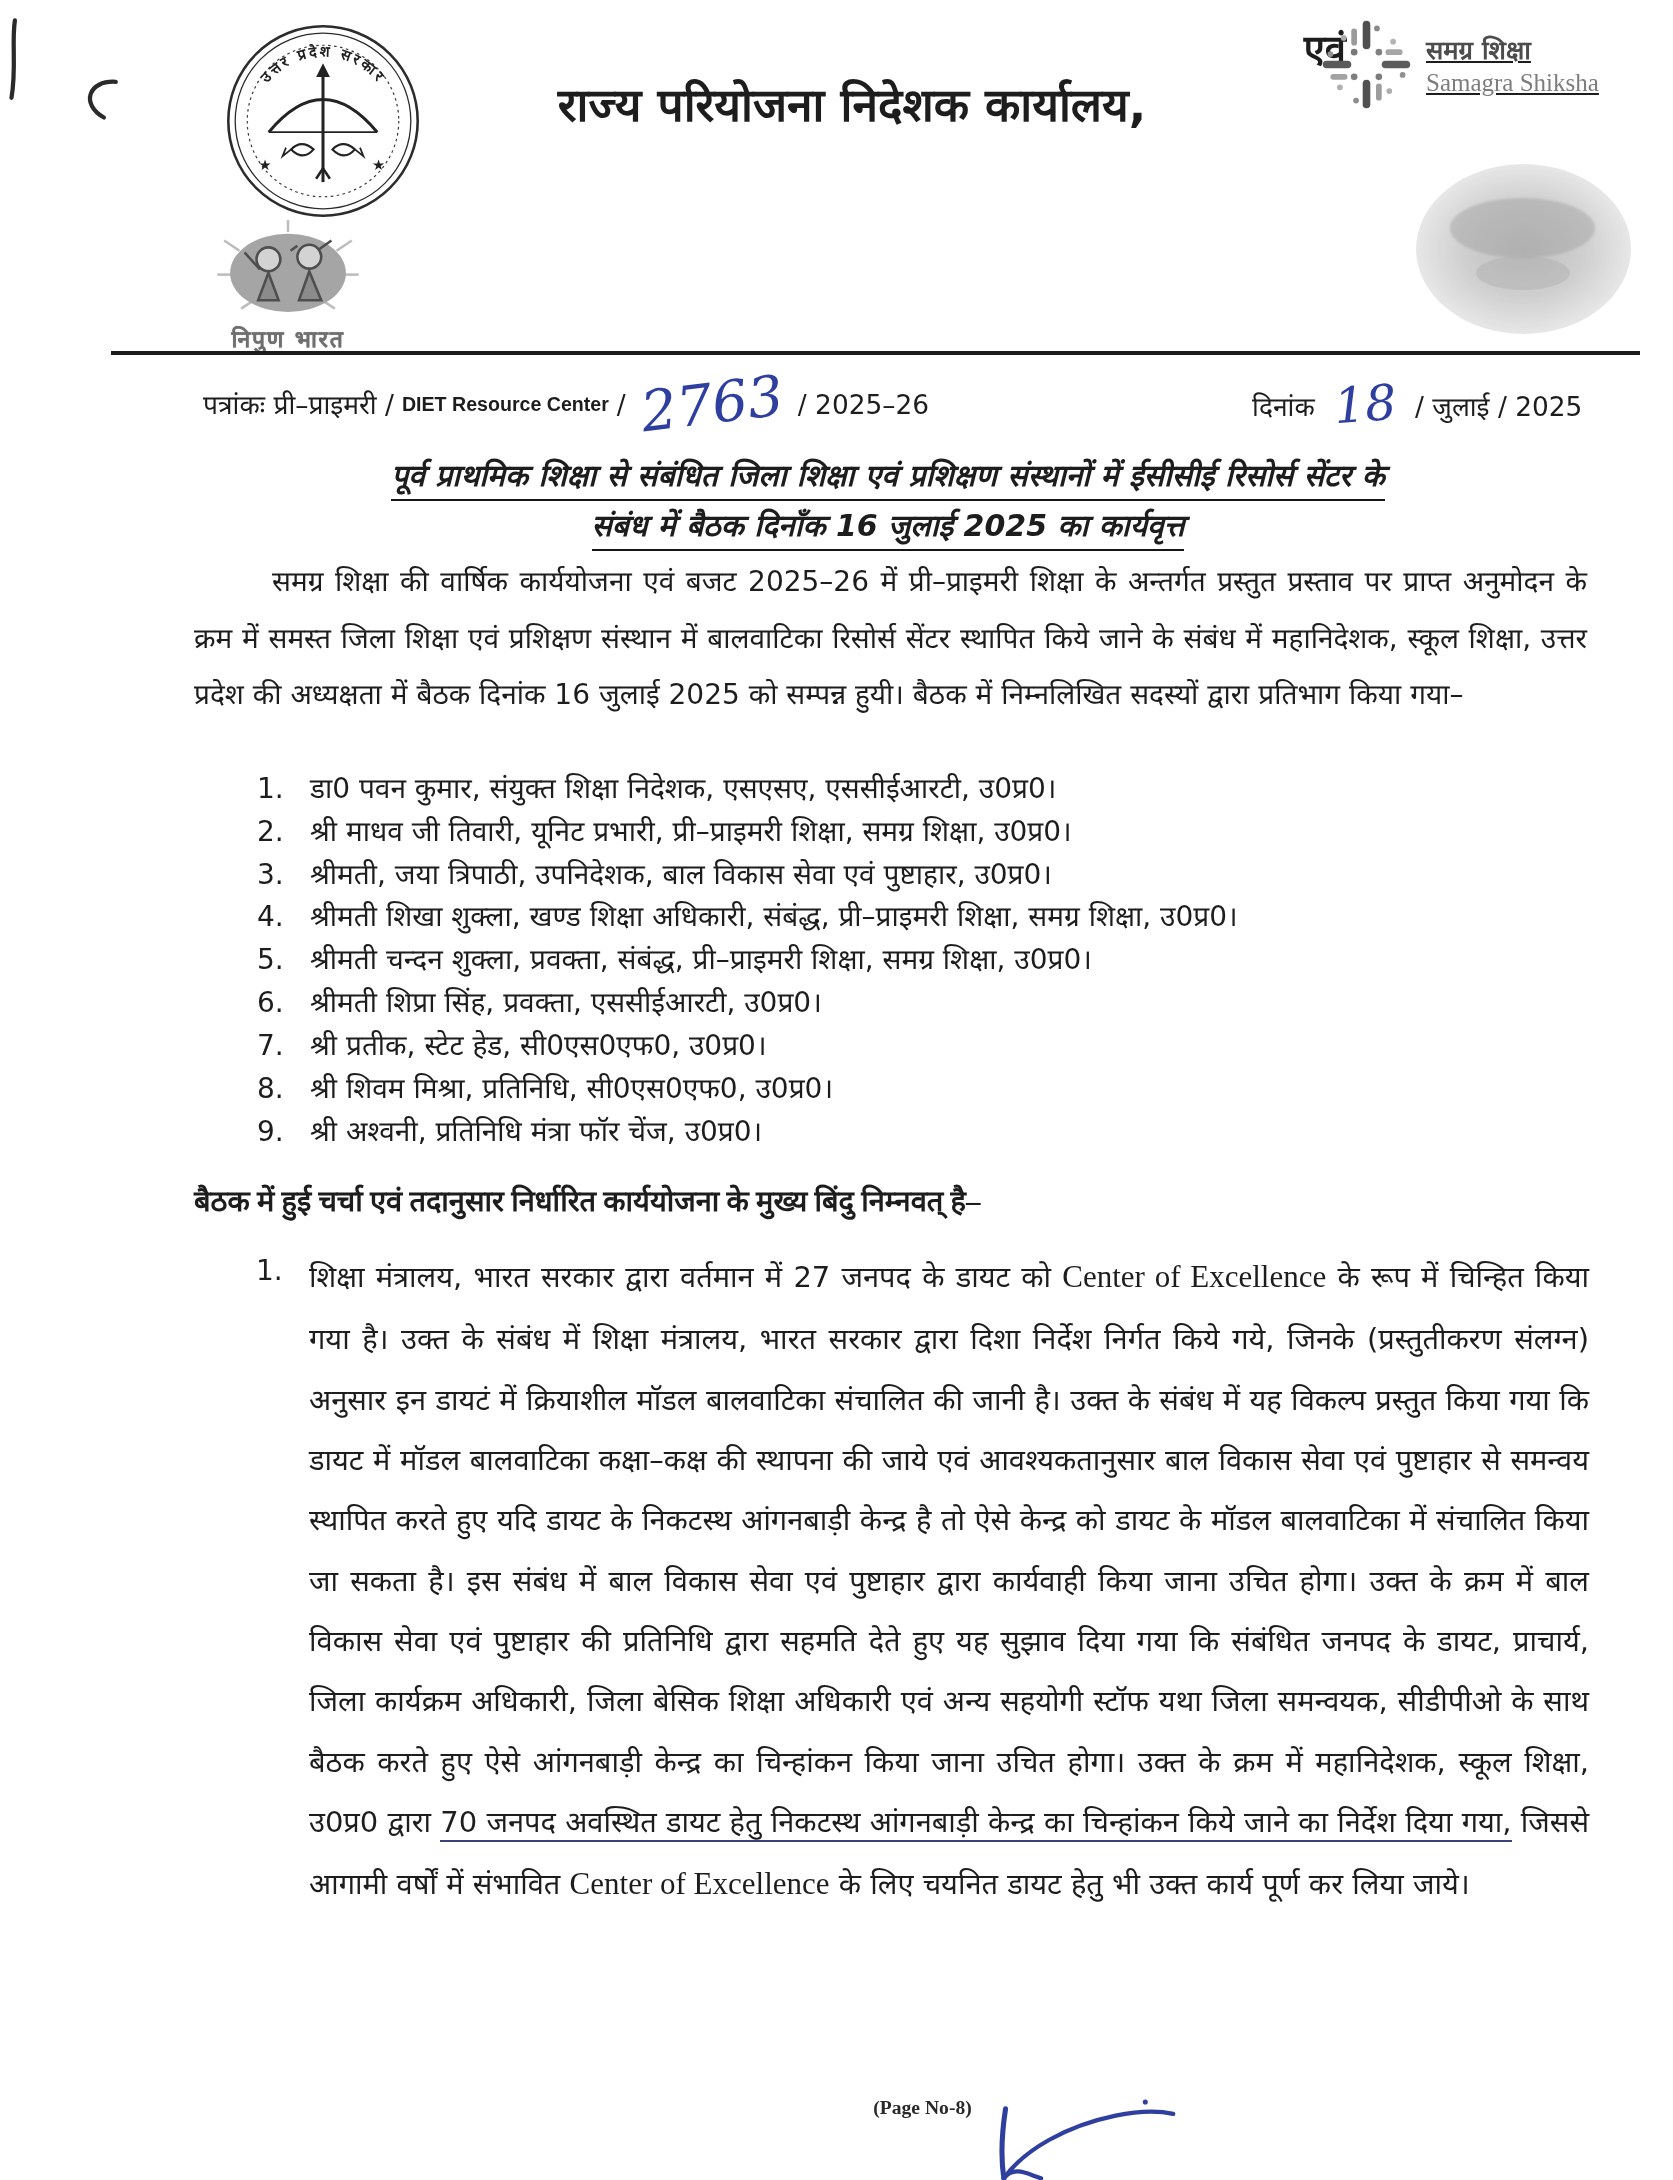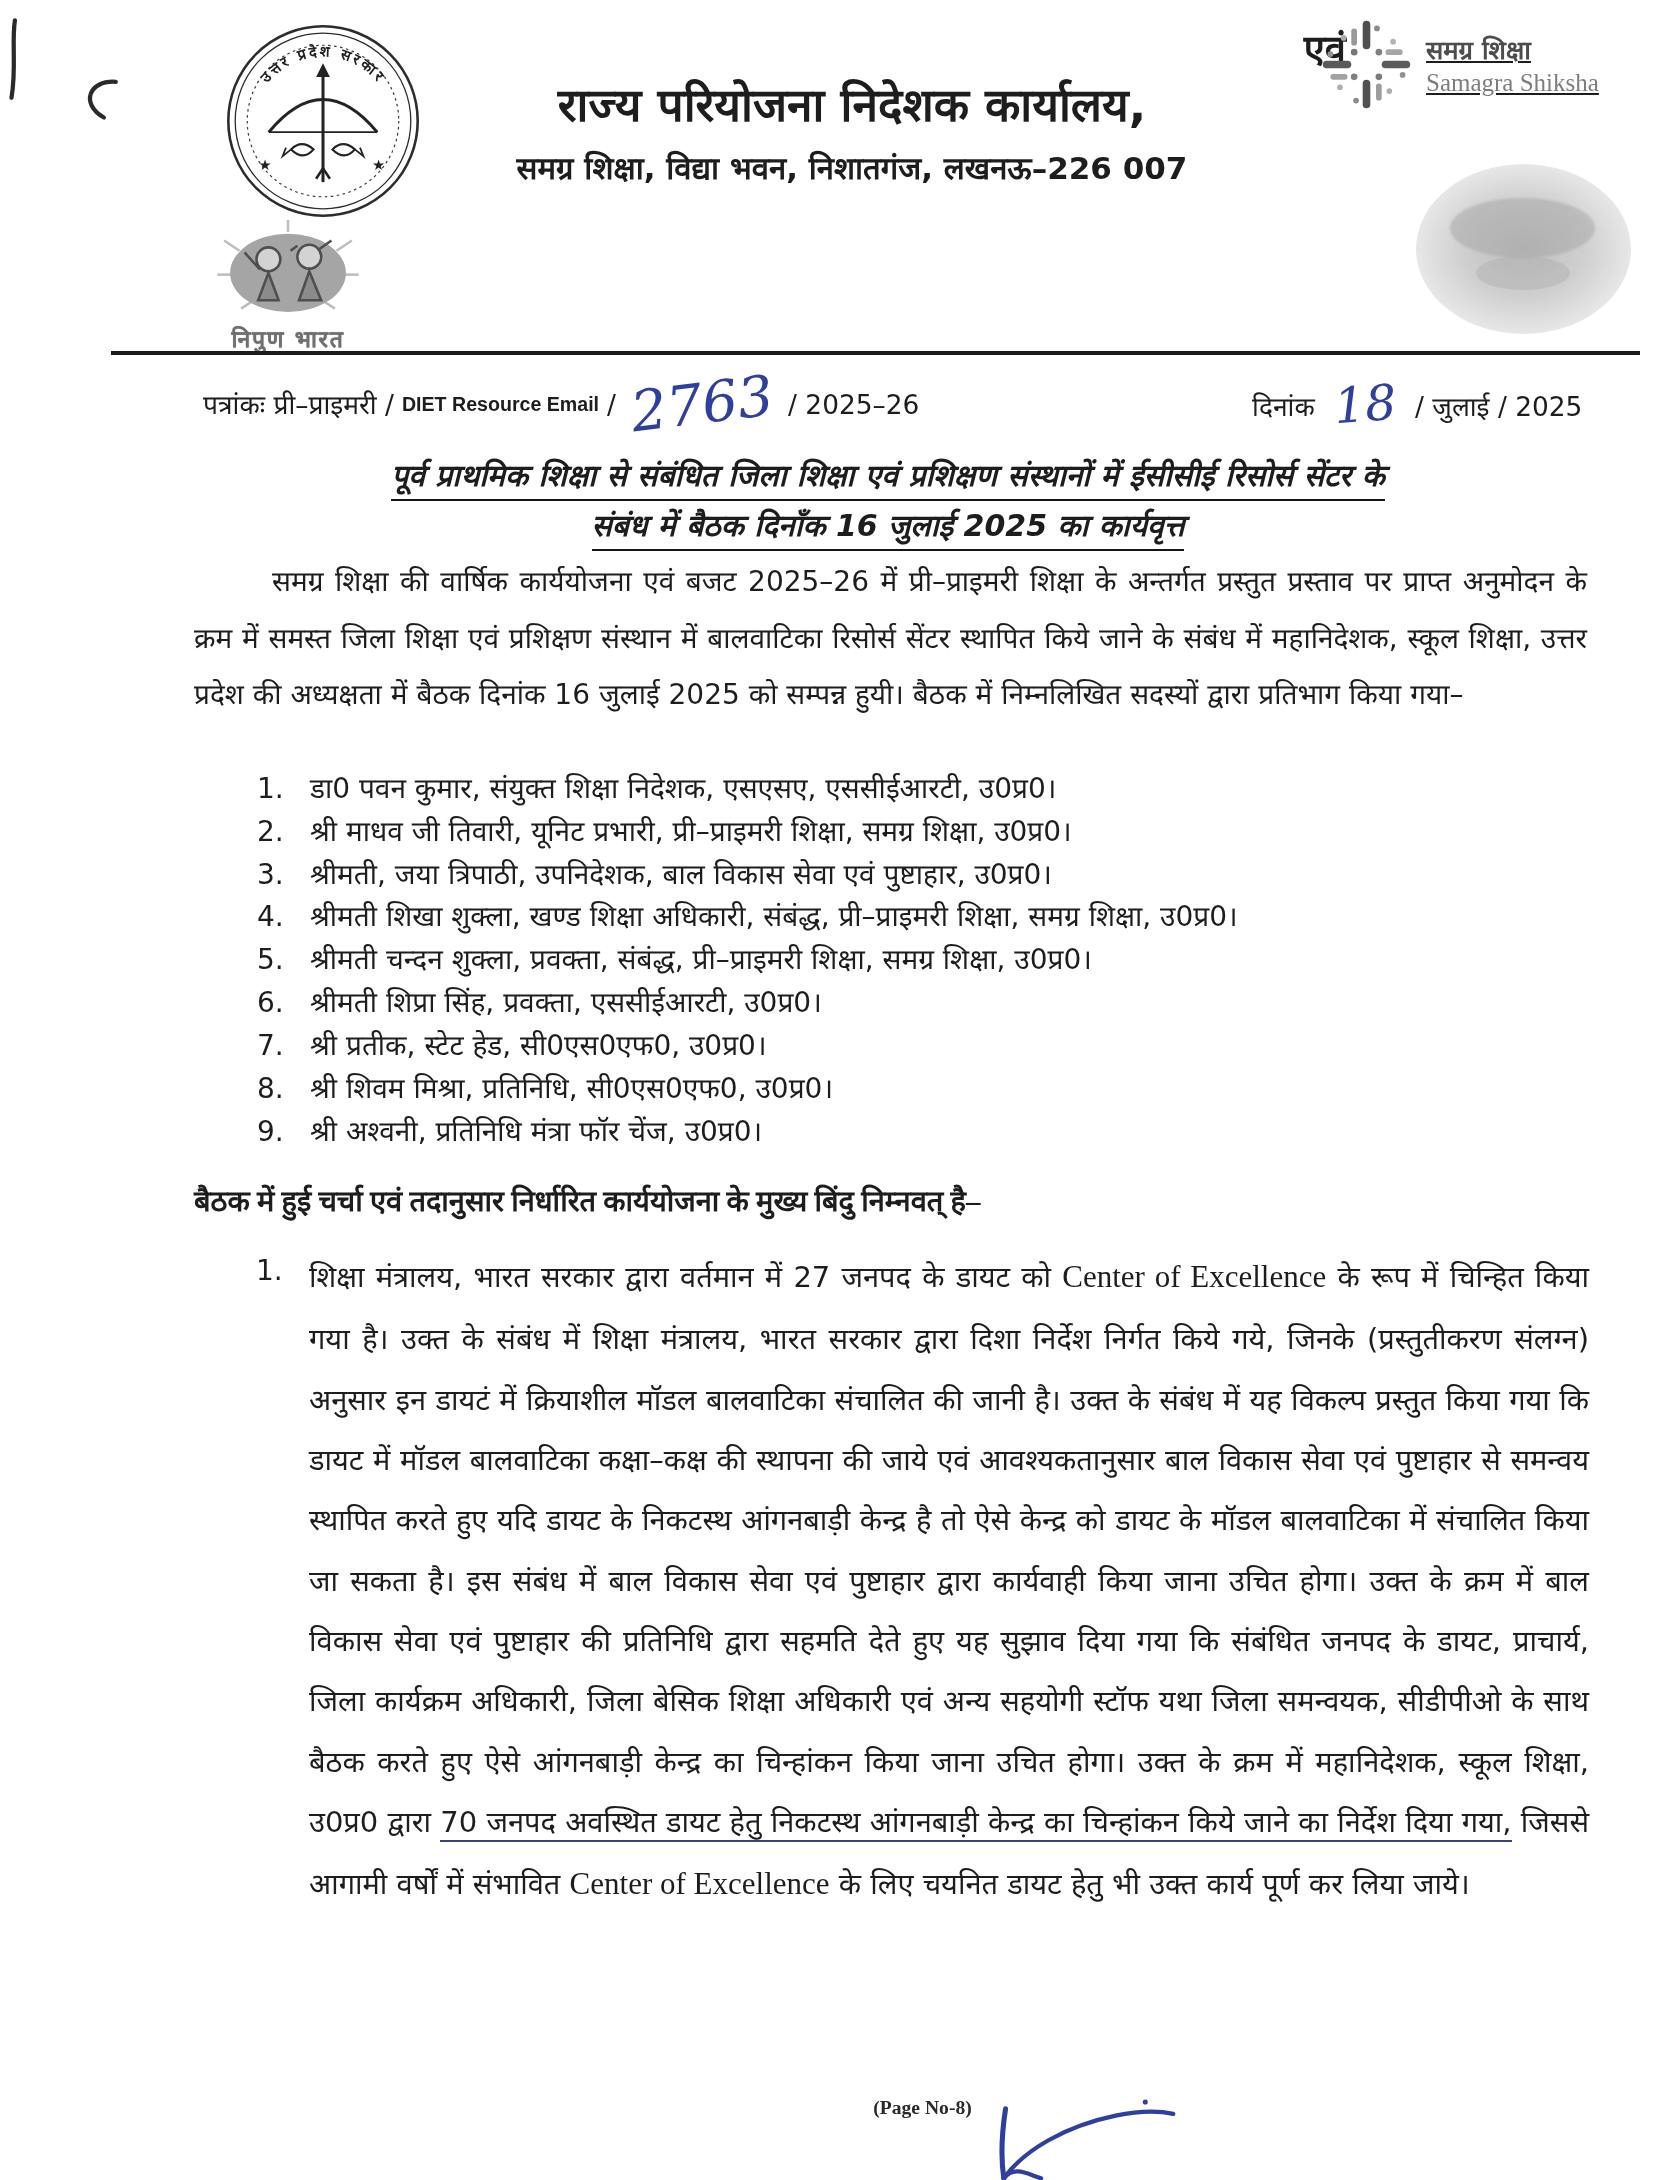--- a/index.html
+++ b/index.html
@@ -132,21 +132,20 @@
         <path d="M 98 42 L 106 36" fill="none"></path>
         <path d="M 132 40 L 146 30" fill="none"></path>
       </g>
     </svg>
     <div class="nipun-caption">निपुण भारत</div>
   </div>
 
   <div class="head-center">
     <div class="head-line2">एवं</div>
     <div class="head-line3">राज्य परियोजना निदेशक कार्यालय,</div>
-    <div class="head-address">समग्र शिक्षा, विद्या भवन, निशातगंज, लखनऊ–226 007</div>
   </div>
 
   <div class="samagra">
     <svg width="95" height="95" viewBox="0 0 100 100">
       <g>
         <g>
           <rect x="46" y="4" width="8" height="30" rx="4" fill="#4f4f4f"></rect>
           <rect x="34" y="12" width="6" height="18" rx="3" fill="#9a9a9a"></rect>
           <circle cx="37" cy="37" r="3.5" fill="#787878"></circle>
           <circle cx="26" cy="22" r="3" fill="#ababab"></circle>
@@ -184,21 +183,21 @@
   <div class="stamp">
     <div class="blob1"></div>
     <div class="blob2"></div>
   </div>
 
   <div class="rule"></div>
 
   <div class="ref-row">
     <div class="ref-left">
       <span class="ref-label">पत्रांकः प्री–प्राइमरी /</span>
-      <span class="ref-diet">DIET Resource Email</span>
+      <span class="ref-diet">DIET Resource Center</span>
       <span class="ref-slash">/</span>
       <span class="hand ref-num">2763</span>
       <span class="ref-year">/ 2025–26</span>
     </div>
     <div class="ref-right">
       <span class="ref-dinank">दिनांक</span>
       <span class="hand ref-day">18</span>
       <span class="ref-daterest">/ जुलाई / 2025</span>
     </div>
   </div>

